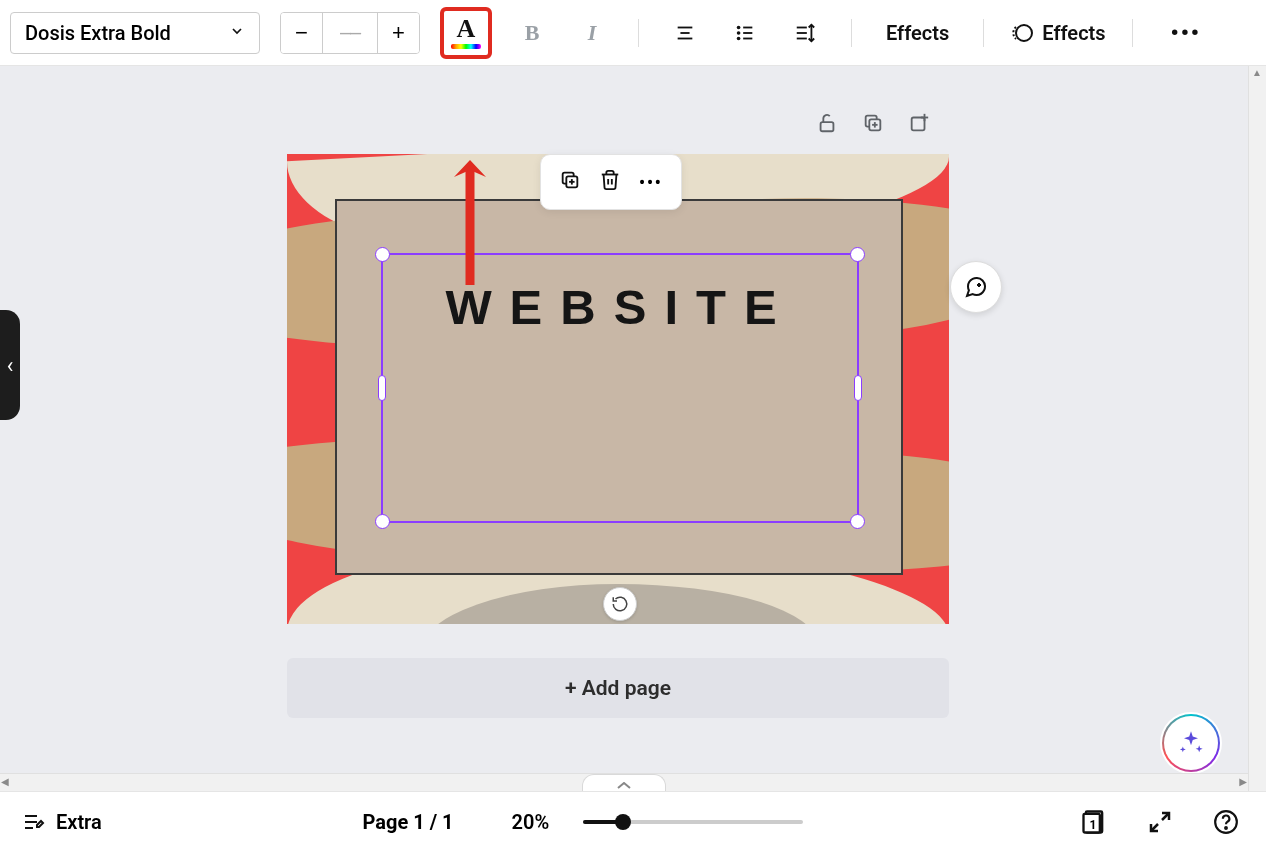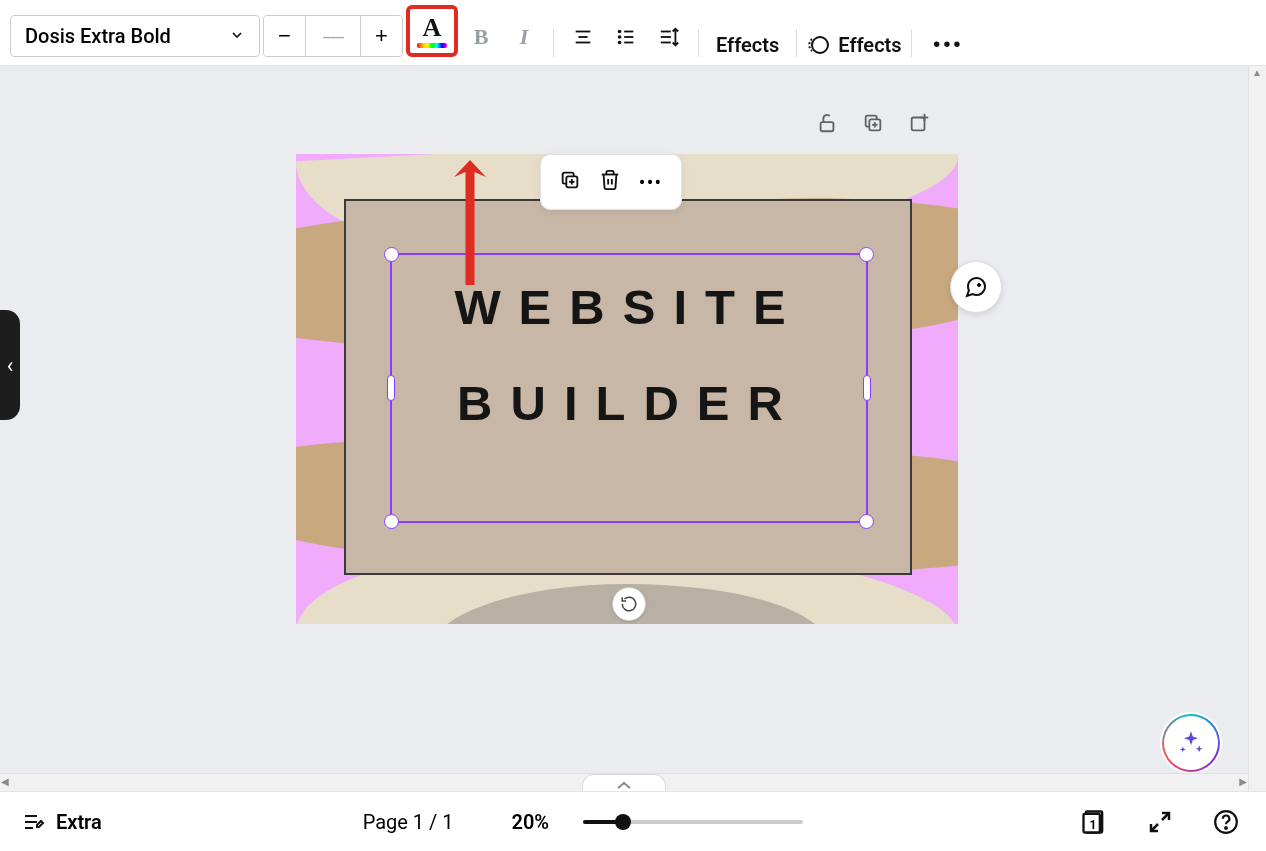--- a/index.html
+++ b/index.html
@@ -1,19 +1,19 @@
 <!DOCTYPE html>
 <html><head>
 <meta charset="utf-8">
 <style>
   * { box-sizing: border-box; margin: 0; padding: 0; }
   body { font-family: -apple-system, BlinkMacSystemFont, "Segoe UI", Roboto, sans-serif; width: 1266px; height: 851px; overflow: hidden; background: #fff; position: relative; }
   
   
-  .toolbar { height: 66px; display: flex; align-items: flex-end; padding: 8px 10px; gap: 3px; border-bottom: 1px solid #e5e5e5; background: #fff; position: relative; z-index: 10; }
+  .toolbar { height: 66px; display: flex; align-items: center; padding: 0 10px; gap: 20px; border-bottom: 1px solid #e5e5e5; background: #fff; position: relative; z-index: 10; }
   .font-selector { display: flex; align-items: center; justify-content: space-between; width: 250px; height: 42px; border: 1px solid #ccc; border-radius: 4px; padding: 0 14px; cursor: pointer; font-size: 20px; font-weight: 500; }
   .font-selector .chev { font-size: 14px; }
   .size-control { display: flex; border: 1px solid #ccc; border-radius: 4px; height: 42px; overflow: hidden; }
   .size-btn { width: 42px; display: flex; align-items: center; justify-content: center; font-size: 22px; cursor: pointer; background: #fff; border: none; border-right: 1px solid #ccc; }
   .size-btn:last-child { border-right: none; border-left: 1px solid #ccc; }
   .size-input { width: 54px; text-align: center; border: none; font-size: 20px; color: #aaa; }
   .size-input::placeholder { color: #aaa; letter-spacing: -1px; }
   
   .highlight { border: 4px solid #e02b20; border-radius: 6px; padding: 2px; }
   .tool-btn { width: 40px; height: 40px; display: flex; align-items: center; justify-content: center; font-size: 22px; font-weight: 700; cursor: pointer; color: #9aa0a6; border: none; background: none; }
@@ -26,21 +26,21 @@
   .canvas-area { position: absolute; top: 66px; left: 0; right: 18px; bottom: 60px; background: #ebecf0; overflow: hidden; }
   .scrollbar-v { position: absolute; top: 66px; right: 0; width: 18px; bottom: 60px; background: #f1f1f1; border-left: 1px solid #e0e0e0; }
   .scrollbar-v::before { content: '▲'; position: absolute; top: 1px; left: 3px; font-size: 10px; color: #8a8a8a; }
   .scrollbar-h { position: absolute; left: 0; right: 18px; bottom: 60px; height: 18px; background: #f1f1f1; border-top: 1px solid #e0e0e0; }
   .scrollbar-h::before { content: '◀'; position: absolute; left: 1px; top: 2px; font-size: 10px; color: #8a8a8a; }
   .scrollbar-h::after { content: '▶'; position: absolute; right: 1px; top: 2px; font-size: 10px; color: #8a8a8a; }
   
   .canvas-controls { position: absolute; top: 46px; right: 318px; display: flex; gap: 24px; }
   .canvas-controls svg { stroke: #5f6368; }
   
-  .page { position: absolute; top: 88px; left: 296px; width: 662px; height: 470px; background: #f0abfc; overflow: hidden; }
+  .page { position: absolute; top: 88px; left: 287px; width: 662px; height: 470px; background: #ef4444; overflow: hidden; }
   .wave { position: absolute; left: 0; right: 0; }
   .wave1 { top: -10px; height: 110px; background: #e7deca; border-radius: 0 0 60% 40% / 0 0 80px 110px; transform: skewY(-3deg); }
   .wave2 { top: 50px; height: 140px; background: #c8a87e; border-radius: 50% 50% 40% 60% / 80px 100px 110px 90px; width: 130%; left: -15%; transform: skewY(-2deg); }
   .wave3 { bottom: 60px; height: 120px; background: #c8a87e; border-radius: 60% 40% 50% 50% / 100px 80px 90px 110px; width: 130%; left: -15%; transform: skewY(2deg); }
   .wave4 { bottom: -20px; height: 100px; background: #e7deca; border-radius: 50% 50% 0 0 / 100px 80px 0 0; transform: skewY(2deg); }
   .wave5 { bottom: -30px; height: 70px; background: #b8b0a3; border-radius: 50% 50% 0 0 / 70px 60px 0 0; width: 60%; left: 20%; }
   
   .text-frame { position: absolute; top: 45px; left: 48px; width: 568px; height: 376px; background: #c8b7a6; border: 1px solid #3a3a3a; box-shadow: 0 0 0 1px #3a3a3a inset; }
   .selection { position: absolute; top: 99px; left: 94px; width: 478px; height: 270px; border: 2px solid #8b3dff; z-index: 5; }
   .handle { position: absolute; width: 15px; height: 15px; background: #fff; border: 1px solid #8b3dff; border-radius: 50%; }
@@ -69,21 +69,21 @@
   
   .side-tab { position: absolute; top: 310px; left: 0; width: 20px; height: 110px; background: #1d1d1d; border-radius: 0 14px 14px 0; display: flex; align-items: center; justify-content: center; cursor: pointer; z-index: 30; }
   .side-tab::after { content: '‹'; color: #fff; font-size: 22px; }
   
   .bottomgrip { position: absolute; left: 50%; bottom: -5px; transform: translateX(-50%); width: 84px; height: 22px; background: #fff; border: 1px solid #d9d9d9; border-bottom: none; border-radius: 12px 12px 0 0; display: flex; align-items: center; justify-content: center; z-index: 5; }
 
   
   .bottombar { position: absolute; bottom: 0; left: 0; right: 0; height: 60px; background: #fff; border-top: 1px solid #e5e5e5; display: flex; align-items: center; padding: 0 22px; gap: 18px; }
   .notes-btn { display: flex; align-items: center; gap: 10px; font-size: 20px; font-weight: 600; cursor: pointer; }
   .spacer { flex: 1; }
-  .page-indicator { font-size: 20px; font-weight: 400; }
+  .page-indicator { font-size: 20px; font-weight: 700; }
   .zoom-label { font-size: 20px; font-weight: 600; margin-left: 40px; }
   .zoom-slider { width: 220px; height: 4px; background: #ccc; position: relative; border-radius: 2px; margin-left: 16px; }
   .zoom-slider .fill { position: absolute; left: 0; top: 0; bottom: 0; width: 18%; background: #111; border-radius: 2px; }
   .zoom-slider .thumb { position: absolute; left: 18%; top: 50%; transform: translate(-50%, -50%); width: 16px; height: 16px; background: #111; border-radius: 50%; }
   .grid-btn, .expand-btn, .q-btn { width: 36px; height: 36px; display: flex; align-items: center; justify-content: center; cursor: pointer; margin-left: 12px; }
 </style>
 </head>
 <body>
 
 <div class="toolbar">
@@ -176,21 +176,20 @@
 
   <div class="page">
     <div class="wave wave1"></div>
     <div class="wave wave2"></div>
     <div class="wave wave3"></div>
     <div class="wave wave4"></div>
     <div class="wave wave5"></div>
     <div class="text-frame"></div>
     <div class="text-content">
       <div>WEBSITE</div>
-      <div>BUILDER</div>
     </div>
     <div class="selection">
       <div class="handle tl"></div>
       <div class="handle tr"></div>
       <div class="handle bl"></div>
       <div class="handle br"></div>
       <div class="handle-m ml"></div>
       <div class="handle-m mr"></div>
       <div class="rotate-handle">
         <svg width="18" height="18" viewBox="0 0 24 24" fill="none" stroke="#444" stroke-width="2">
@@ -234,20 +233,23 @@
   </svg>
 
   <div class="comment-fab">
     <svg width="24" height="24" viewBox="0 0 24 24" fill="none" stroke="#111" stroke-width="2">
         <path d="M21 11.5a8.38 8.38 0 0 1-.9 3.8 8.5 8.5 0 0 1-7.6 4.7 8.38 8.38 0 0 1-3.8-.9L3 21l1.9-5.7a8.38 8.38 0 0 1-.9-3.8 8.5 8.5 0 0 1 4.7-7.6 8.38 8.38 0 0 1 3.8-.9h.5a8.48 8.48 0 0 1 8 8v.5z"></path>
         <line x1="15" y1="8" x2="15" y2="12"></line>
         <line x1="13" y1="10" x2="17" y2="10"></line>
       </svg>
   </div>
 
+  <div class="add-page">
+    <span>+ Add page</span>
+  </div>
 
   <div class="help-fab">
     <div class="ring">
         <div class="inner">
       <svg width="28" height="28" viewBox="0 0 24 24" fill="#5b4bdb">
             <path d="M12 2l1.5 4.5L18 8l-4.5 1.5L12 14l-1.5-4.5L6 8l4.5-1.5z"></path>
             <path d="M19 14l.8 2.2L22 17l-2.2.8L19 20l-.8-2.2L16 17l2.2-.8z"></path>
             <path d="M5 15l.6 1.8L7.5 17.5l-1.9.7L5 20l-.6-1.8L2.5 17.5l1.9-.7z"></path>
           </svg>
     </div>

